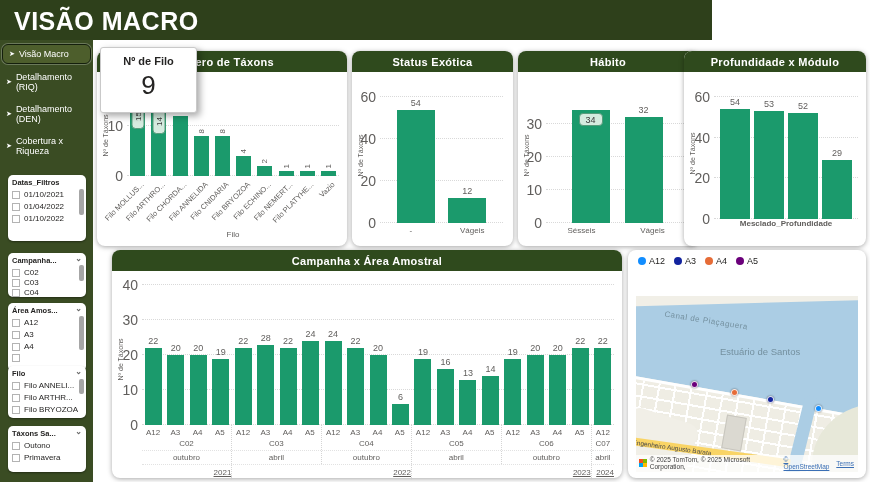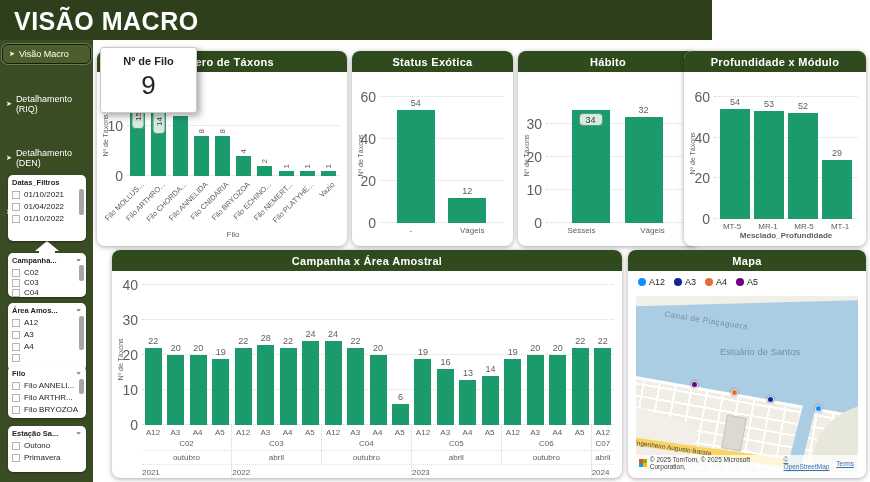--- a/index.html
+++ b/index.html
@@ -12,21 +12,21 @@
   .modulo { position: absolute; left: 619px; top: 1px; width: 93px; height: 37px; background: #31431d;
             border: 1px solid #f2f2f2; box-shadow: 2px 3px 4px rgba(0,0,0,.45); z-index: 5; }
   .modulo .mlabel { color: #fff; font-size: 7.5px; font-weight: bold; padding: 2px 0 0 5px; }
   .modulo .mbtns { display: flex; gap: 6px; padding: 2px 0 0 6px; }
   .modulo .mbtn { width: 37px; height: 22px; background: #fff; border: 1px solid #d0d0d0; color: #3a3a3a;
                   font-size: 11px; font-weight: bold; display: flex; align-items: center; justify-content: center; cursor: pointer; }
 
   
   .sidebar { position: absolute; left: 0; top: 40px; width: 93px; height: 442px; background: #3a4c23; }
   .nav-item { position: relative; display: flex; align-items: center; gap: 4px; color: #fff; font-size: 9px;
-              padding: 4px 2px 4px 6px; cursor: pointer; margin-top: 26px; }
+              padding: 4px 2px 4px 6px; cursor: pointer; margin-top: 4px; }
   .nav-item .arrow { font-size: 7px; color: #fff; }
   .nav-item.selected { background: #4d5e2c; border: 1px solid #141f0c; border-radius: 6px;
                        margin: 4px 2px 0 2px; box-shadow: 0 0 0 1px rgba(255,255,255,.25); }
   .home { text-align: center; margin-top: 14px; color: #fff; font-size: 10px; cursor: pointer; }
   .home svg { display: block; margin: 0 auto 2px auto; }
 
   .filter-card { position: absolute; left: 8px; width: 78px; background: #fff; border-radius: 5px;
                  padding: 3px 4px; box-shadow: 0 1px 2px rgba(0,0,0,.4); overflow: hidden; }
   .filter-title { font-size: 7.5px; font-weight: bold; color: #252423; display: flex; justify-content: space-between; }
   .filter-title .chev { color: #666; font-size: 8px; line-height: 6px; cursor: pointer; }
@@ -88,21 +88,21 @@
   .c4 .bgroup { display: flex; align-items: flex-end; height: 100%; }
   .footer { font-size: 8px; color: #605E5C; }
   .f-groups { display: flex; }
   .f-group { display: flex; flex-direction: column; }
   .f-group:not(:last-child) { border-right: 1px dotted #d5d5d5; }
   .f-areas { display: flex; }
   .f-areas span { flex: 1; text-align: center; padding: 3px 0 1px 0; }
   .f-camp { text-align: center; padding: 1px 0 2px 0; }
   .f-month { text-align: center; padding: 2px 0; border-top: 1px dotted #e2e2e2; }
   .f-years { display: flex; border-top: 1px dotted #e2e2e2; }
-  .f-years span { text-align: left; padding: 3px 0; }
+  .f-years span { text-align: right; padding: 3px 0; text-decoration: underline; }
   .f-years span:not(:last-child) { border-right: 1px dotted #d5d5d5; }
 
   
   .map-legend { display: flex; align-items: center; gap: 9px; padding: 6px 0 0 10px; }
   .map-legend .litem { display: flex; align-items: center; gap: 3px; font-size: 9px; color: #252423; cursor: pointer; }
   .map-legend .dot { width: 8px; height: 8px; border-radius: 50%; }
   .map-canvas { position: absolute; left: 8px; top: 46px; width: 222px; height: 176px; background: #abcde4; overflow: hidden; cursor: grab; }
   .land { position: absolute; background: #f1efe7; }
   .land-top { left: -10px; top: -9px; width: 260px; height: 16px; transform: rotate(-1.5deg); }
   .port { left: -24px; top: 76px; width: 360px; height: 200px; transform: rotate(10deg); transform-origin: 0 0;
@@ -240,21 +240,21 @@
         </div>
       <div class="f-item">
           <span class="cb"></span>
           <span class="lbl">Filo BRYOZOA</span>
         </div>
       <div class="scrollthumb" style="top:13px; height:15px;"></div>
     </div>
 
     <div class="filter-card" style="top:386px; height:46px;">
       <div class="filter-title">
-          <span>Estação Sa...</span>
+          <span>Táxons Sa...</span>
           <span class="chev">⌄</span>
         </div>
       <div class="f-item">
           <span class="cb"></span>
           <span class="lbl">Outono</span>
         </div>
       <div class="f-item">
           <span class="cb"></span>
           <span class="lbl">Primavera</span>
         </div>
@@ -455,26 +455,20 @@
             </div>
             <div class="bar-slot">
               <div class="val">52</div>
               <div class="bar" style="height: 86.6667%;"></div>
             </div>
             <div class="bar-slot">
               <div class="val">29</div>
               <div class="bar" style="height: 48.3333%;"></div>
             </div>
           </div>
-        </div>
-      <div class="cats">
-          <div class="cat">MT-5</div>
-          <div class="cat">MR-1</div>
-          <div class="cat">MR-5</div>
-          <div class="cat">MT-1</div>
         </div>
       <div class="xtitle">Mesclado_Profundidade</div>
     </div>
   </div>
 
   <div class="panel" style="left:112px; top:250px; width:510px; height:228px;">
     <div class="panel-title">Campanha x Área Amostral</div>
     <div class="chart-area c4" style="left:0; top:21px; right:0; bottom:0;">
       <div class="ytitle" style="top:85px;">Nº de Táxons</div>
       <div class="plot" id="c4plot" style="height:140px; margin-top:14px;">
@@ -653,21 +647,20 @@
             <span style="flex: 4 1 0px;">2021</span>
             <span style="flex: 8 1 0px;">2022</span>
             <span style="flex: 8 1 0px;">2023</span>
             <span style="flex: 1 1 0px;">2024</span>
           </div>
       </div>
     </div>
   </div>
 
   <div class="panel" style="left:628px; top:250px; width:238px; height:228px;">
-    <div class="panel-title">Mapa</div>
     <div class="map-legend" id="mapLegend">
         <div class="litem">
           <span class="dot" style="background: rgb(17, 141, 255);"></span>
           <span>A12</span>
         </div>
         <div class="litem">
           <span class="dot" style="background: rgb(18, 35, 158);"></span>
           <span>A3</span>
         </div>
         <div class="litem">

